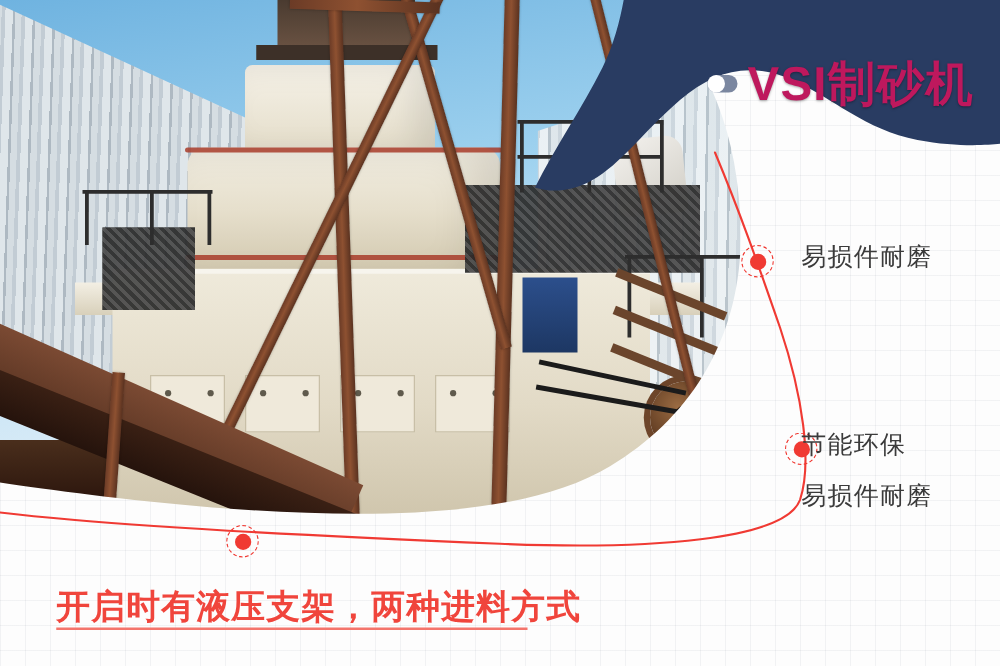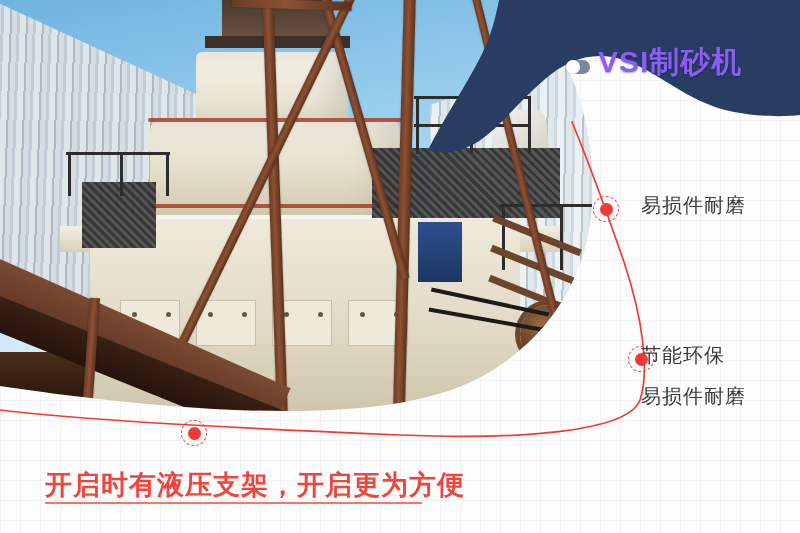--- a/index.html
+++ b/index.html
@@ -164,21 +164,21 @@
   }
 
   
   .navy{
     position:absolute;left:404px;top:-6px;width:404px;height:185px;
     background:#293c62;
     clip-path: path("M96,0 L404,0 L404,120 C404,120 372,126 330,118 C288,110 262,84 230,70 C196,55 168,62 140,86 C112,110 92,138 70,150 C52,160 36,160 24,156 C40,124 62,92 78,60 C88,40 93,18 96,0 Z");
   }
   .navy-title{
     position:absolute;left:598px;top:42px;
-    color:#8b5cf6;font-size:30px;font-weight:bold;letter-spacing:1px;
+    color:#be185d;font-size:38px;font-weight:bold;letter-spacing:1px;
     text-shadow:0 1px 2px rgba(0,0,0,.35);
     white-space:nowrap;
   }
   .navy-bullet{
     position:absolute;left:566px;top:60px;width:24px;height:14px;
     background:#7b87a0;border-radius:7px;
   }
   .navy-bullet:after{
     content:"";position:absolute;left:0;top:0;width:14px;height:14px;
     border-radius:50%;background:#ffffff;
@@ -308,16 +308,16 @@
   </svg>
 
   <div class="marker m1"></div>
   <div class="marker m2"></div>
   <div class="marker m3"></div>
 
   <div class="label lb1">易损件耐磨</div>
   <div class="label lb2">节能环保</div>
   <div class="label lb3">易损件耐磨</div>
 
-  <div class="caption">开启时有液压支架，开启更为方便</div>
+  <div class="caption">开启时有液压支架，两种进料方式</div>
   <div class="caption-underline"></div>
 
 </div>
 
 </body></html>

